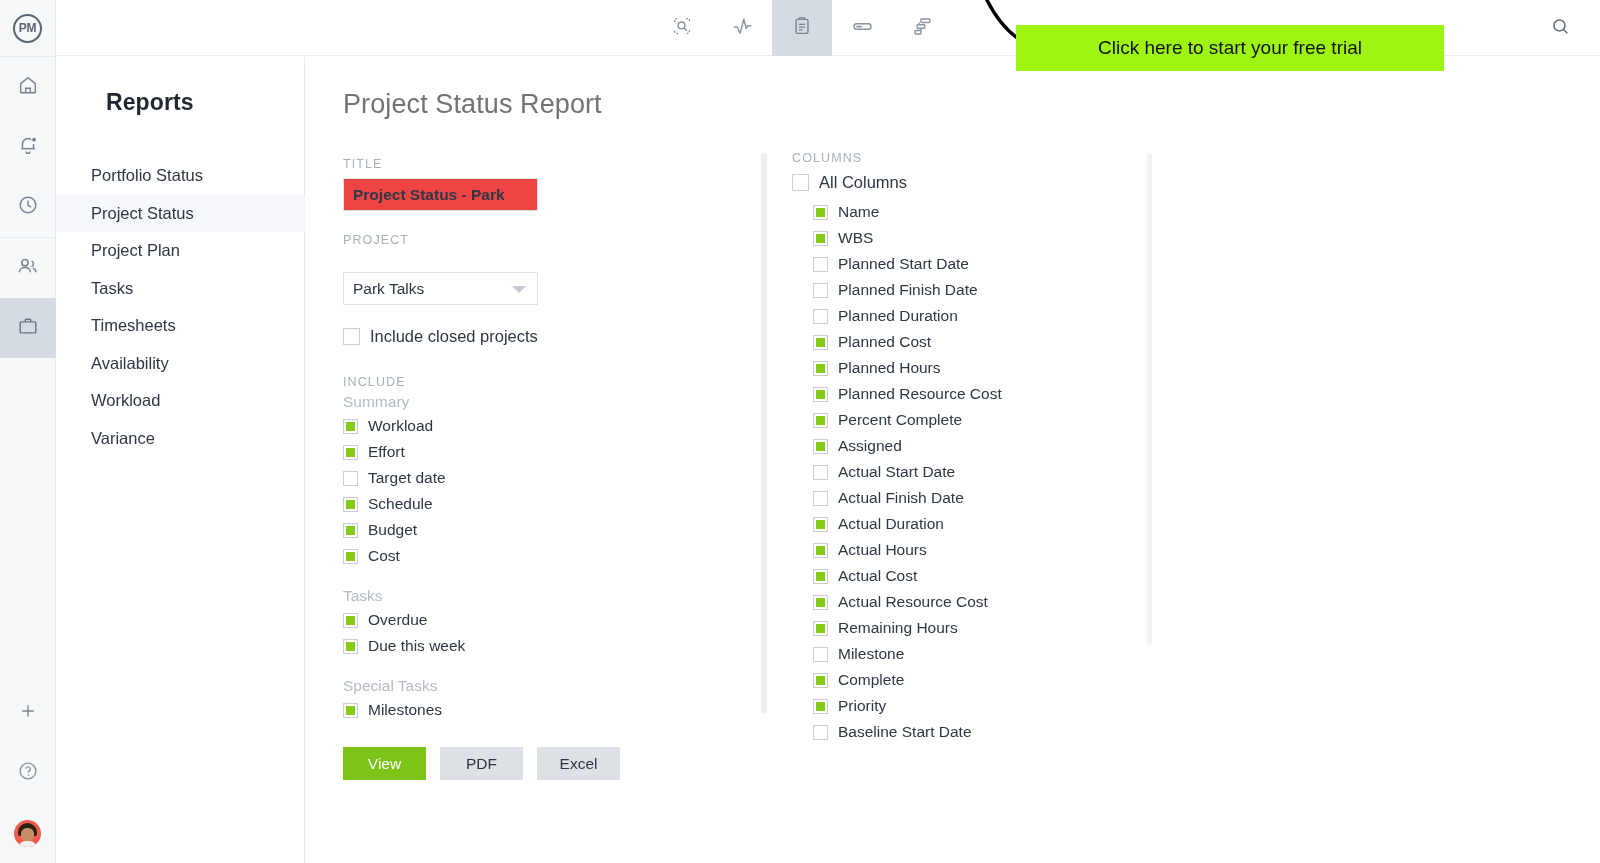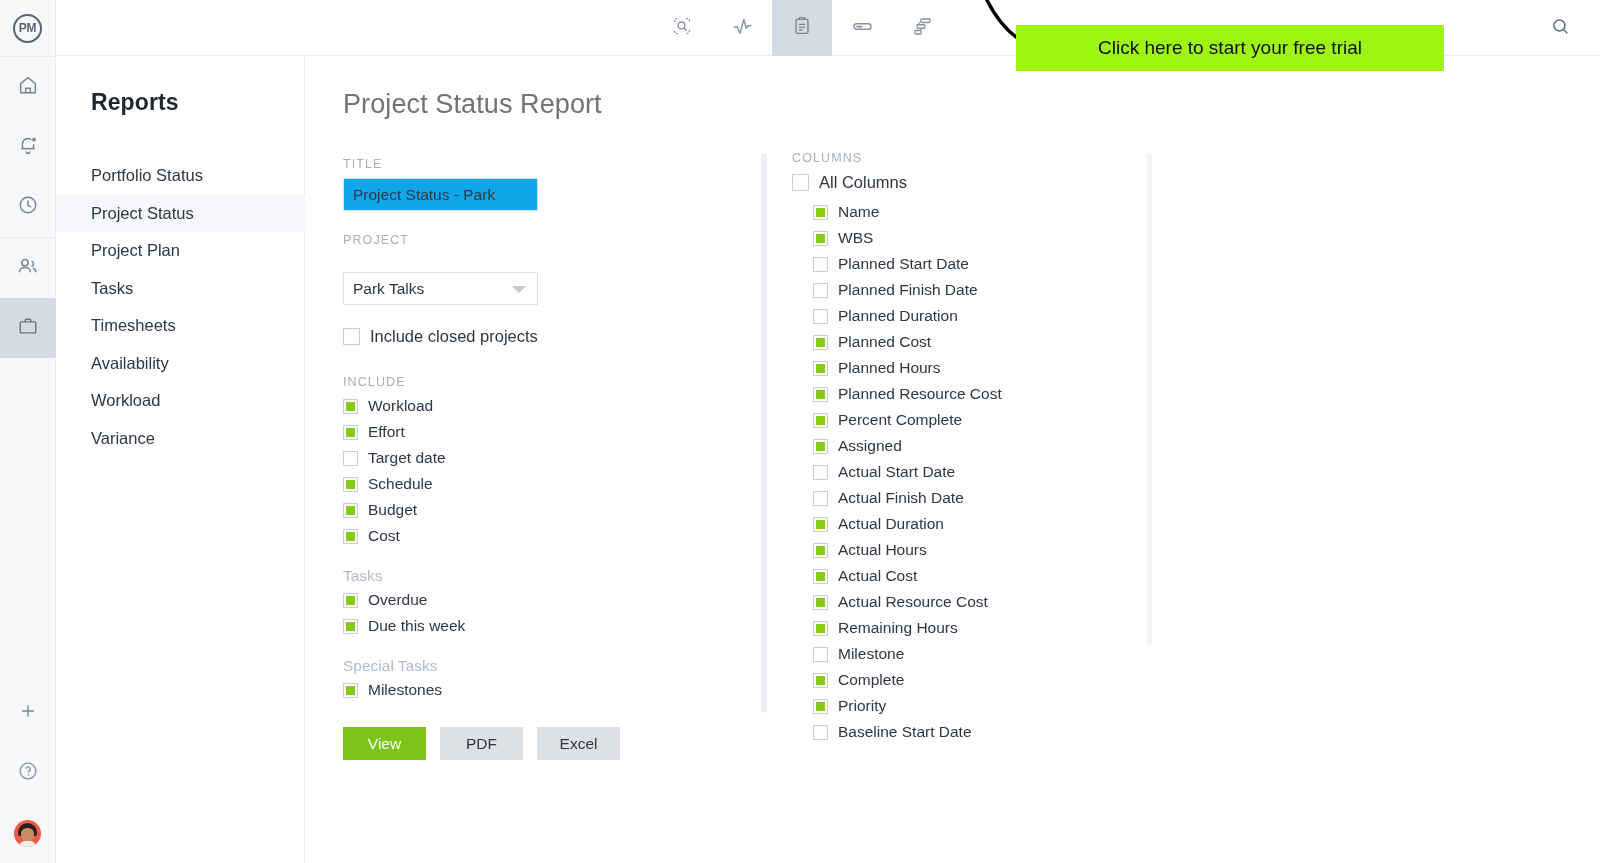--- a/index.html
+++ b/index.html
@@ -68,21 +68,21 @@
     position: absolute; right: 20px; top: 0; height: 56px;
     display: flex; align-items: center; justify-content: center; width: 40px;
   }
 
   
   .reports-pane {
     position: absolute; left: 56px; top: 57px; width: 249px; height: 806px;
     background: #ffffff; border-right: 1px solid #E6E9EE;
   }
   .reports-title {
-    position: absolute; left: 35px; top: 32px;
+    position: absolute; left: 50px; top: 32px;
     font-size: 23px; font-weight: bold; color: #1F2733; letter-spacing: 0.1px;
   }
   .reports-list { position: absolute; left: 0; top: 100px; width: 249px; }
   .report-item {
     height: 37.5px; display: flex; align-items: center;
     padding-left: 35px; font-size: 16.5px; color: #2E3744;
   }
   .report-item.active { background: #F5F7FA; }
 
   
@@ -93,23 +93,24 @@
   .page-title {
     position: absolute; left: 37px; top: 32px;
     font-size: 27px; color: #737373; letter-spacing: 0.1px;
   }
 
   .form-col { position: absolute; left: 37px; top: 100px; width: 420px; }
   .field-label {
     font-size: 12.5px; color: #A8B0BB; letter-spacing: 1.1px; margin-bottom: 7px;
   }
   .text-input {
-    width: 195px; height: 33px; border: 1px solid #DDE2E8; background: #0ea5e9;
+    width: 195px; height: 33px; border: 1px solid #DDE2E8; background: #ef4444;
     font-size: 15.5px; color: #2E3744; padding: 0 9px;
     font-family: "Liberation Sans", sans-serif;
+    font-weight: bold;
   }
   .select-wrap { position: relative; width: 195px; height: 33px; margin-top: 25px; }
   .select-input {
     width: 195px; height: 33px; border: 1px solid #DDE2E8; background: #fff;
     font-size: 15.5px; color: #2E3744; padding: 0 9px; line-height: 31px;
   }
   .select-arrow {
     position: absolute; right: 12px; top: 14px;
     width: 0; height: 0; border-left: 7px solid transparent;
     border-right: 7px solid transparent; border-top: 7px solid #C2C9D2;
@@ -352,20 +353,21 @@
 
       <div class="gap-18"></div>
       <div class="cb-row big">
         <span class="cbox"></span>
         <span class="cb-label">Include closed projects</span>
       </div>
 
       <div class="gap-26"></div>
       <div class="section-cap">INCLUDE</div>
 
+      <div class="group-head">Summary</div>
       <div>
         <div class="cb-row">
           <span class="cbox checked">
               <span class="mark"></span>
             </span>
           <span class="cb-label">Workload</span>
         </div>
         <div class="cb-row">
           <span class="cbox checked">
               <span class="mark"></span>

